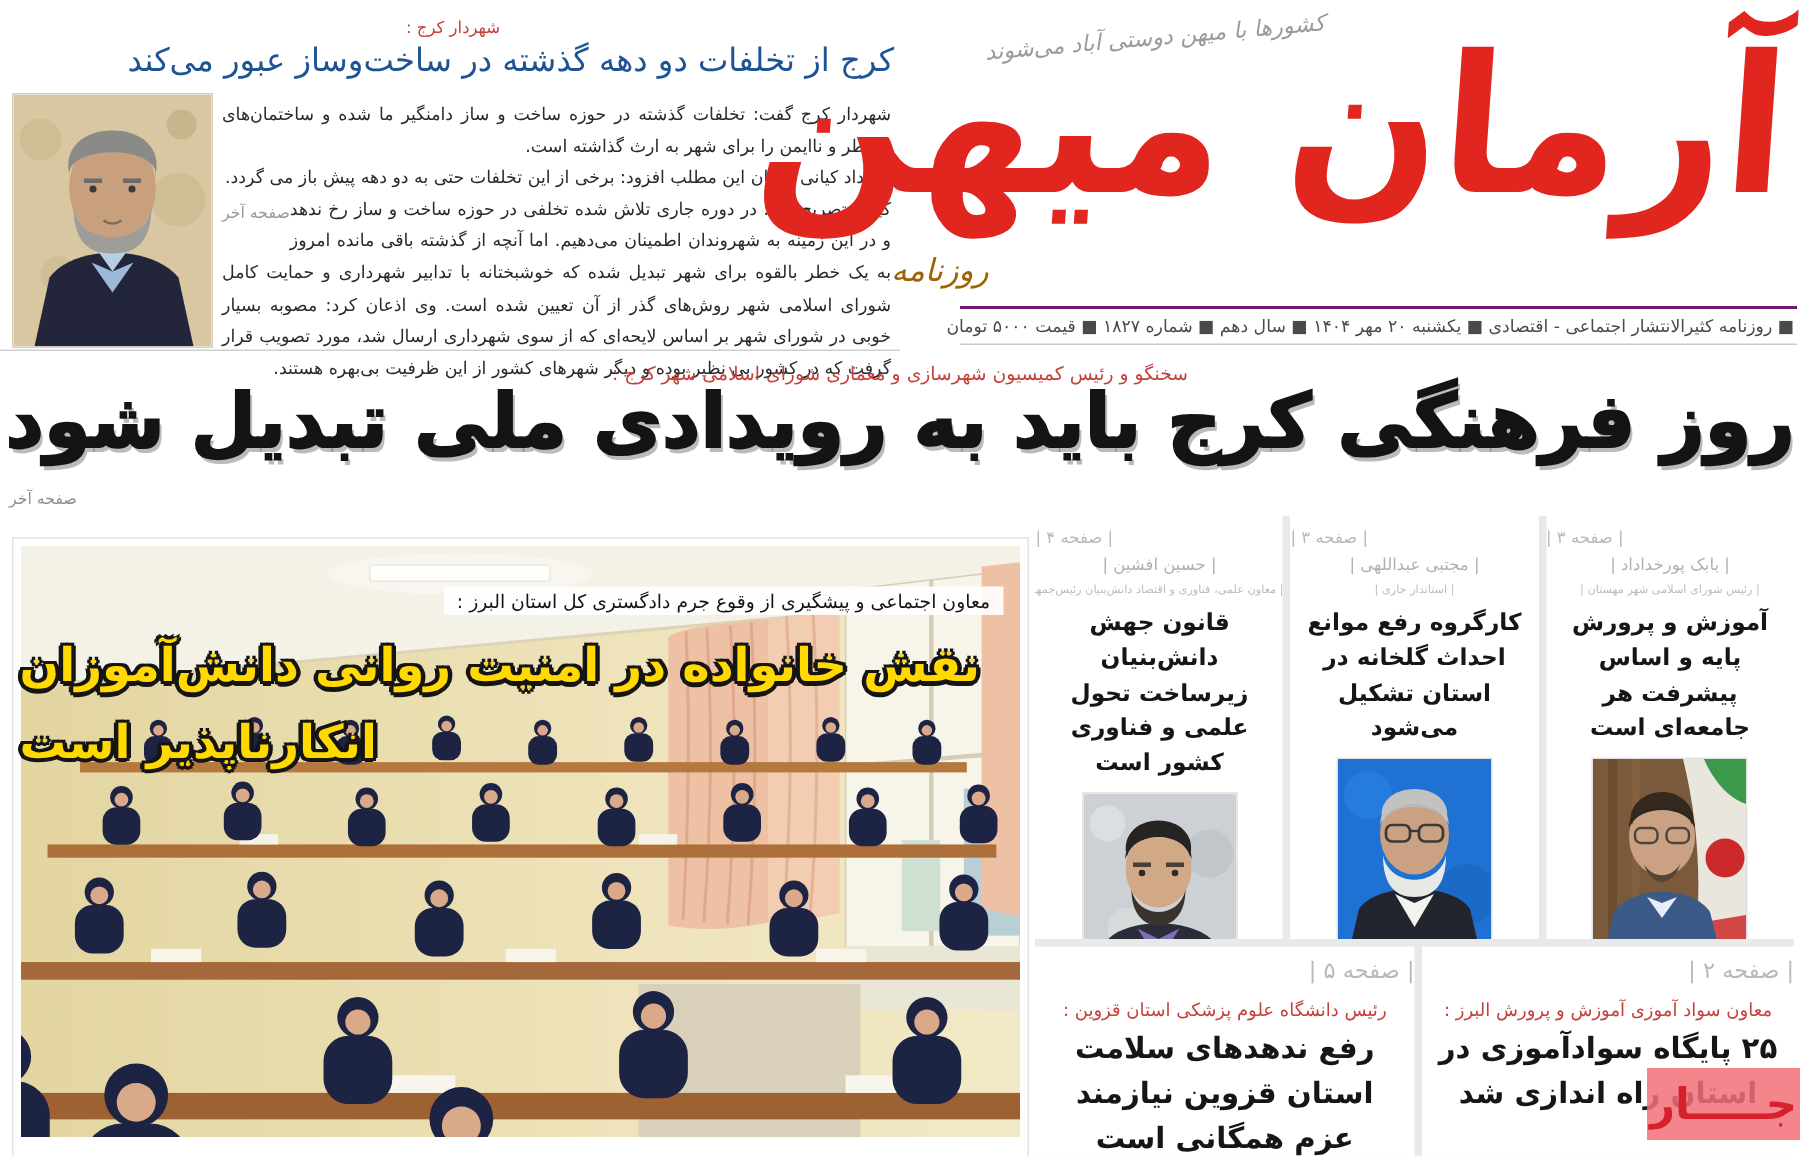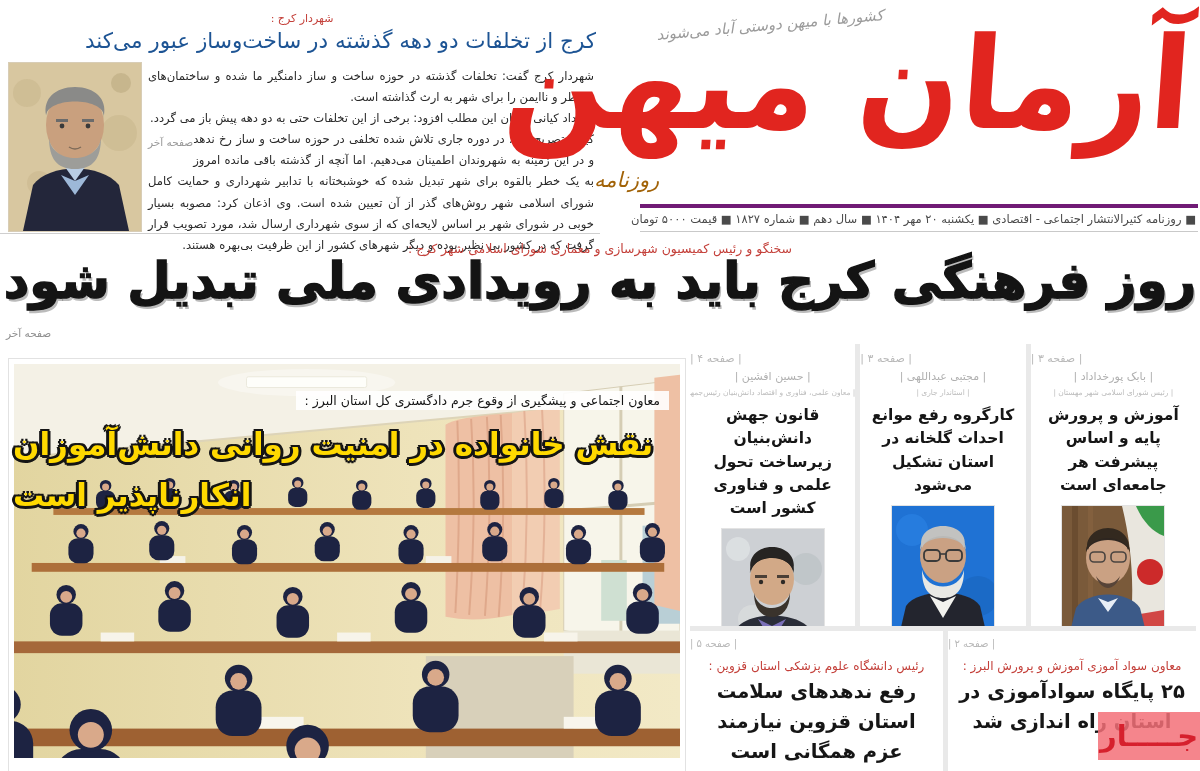--- a/index.html
+++ b/index.html
@@ -15,21 +15,21 @@
   .lead-body { position:absolute; right:2px; top:60px; width:446px; font-size:11.6px; line-height:1.82; color:#2a2a2a; text-align:justify; }
   .lead-body p { margin:0; }
   .lead-pageref { float:left; color:#9a9a9a; font-size:10.5px; margin-top:4px; }
   .top-divider { position:absolute; left:0; top:233px; width:600px; border-top:1px solid #cfcfcf; }
 
   
   .masthead { position:absolute; left:594px; top:0; width:606px; height:233px; }
   .masthead-slogan { position:absolute; left:26px; top:16px; width:300px; color:#9b9b9b; font-size:15px; font-style:italic; transform:rotate(-5deg); text-align:center; }
   .masthead-title { position:absolute; right:2px; top:-8px; color:#e1251f; font-size:118px; font-weight:bold; line-height:1.45; transform:skewX(-4deg) scale(1.02,1.08); transform-origin:right top; white-space:nowrap; }
   .masthead-word { position:absolute; left:0px; top:168px; color:#a16207; font-size:21px; font-style:italic; }
-  .masthead-info { position:absolute; left:46px; right:2px; top:204px; border-top:4px solid #701a75; border-bottom:1px solid #c9c9c9; padding:4px 2px 5px; font-size:11.5px; color:#4a4a4a; text-align:center; white-space:nowrap; }
+  .masthead-info { position:absolute; left:46px; right:2px; top:204px; border-top:2px solid #701a75; border-bottom:1px solid #c9c9c9; padding:4px 2px 5px; font-size:11.5px; color:#4a4a4a; text-align:center; white-space:nowrap; }
 
   
   .mid-kicker { position:absolute; left:0; top:241px; width:1200px; text-align:center; color:#c4403a; font-size:12.5px; }
   .main-headline { position:absolute; left:0; top:252px; width:1200px; text-align:center; color:#141414; font-weight:bold; font-size:50px; letter-spacing:-1px; -webkit-text-stroke:1.4px #141414; text-shadow:2px 3px 0 rgba(60,60,60,.35); }
   .mid-pageref { position:absolute; left:6px; top:327px; color:#8f8f8f; font-size:10.5px; }
 
   
   .photo-card { position:absolute; left:8px; top:358px; width:678px; height:444px; background:#fff; border:1px solid #e2e2e2; }
   .classroom { position:absolute; inset:5px; overflow:hidden; }
   .photo-kicker { position:absolute; top:32px; right:16px; background:rgba(255,255,255,.9); color:#141414; font-size:12.5px; padding:2px 9px; z-index:3; }
@@ -43,21 +43,21 @@
   .card { background:#fff; flex:1; overflow:hidden; }
   .card-page { font-size:11px; color:#b8b8b8; text-align:left; margin-top:8px; }
   .card-name { font-size:11px; color:#b0b0b0; text-align:center; margin-top:5px; }
   .card-role { font-size:7.5px; color:#bcbcbc; text-align:center; margin-top:5px; white-space:nowrap; }
   .card-headline { font-size:15.5px; font-weight:bold; color:#161616; text-align:center; line-height:1.5; margin:7px 5px 0; }
   .card-photo { width:104px; height:136px; margin:8px auto 0; border:1px solid #e3e3e3; overflow:hidden; }
   .news-row { position:absolute; top:287px; left:0; width:506px; height:140px; display:flex; gap:5px; }
   .ncard { background:#fff; overflow:hidden; }
   .ncard-r { width:248px; }
   .ncard-l { width:253px; }
-  .ncard-page { font-size:10px; color:#b8b8b8; text-align:left; margin-top:7px; }
+  .ncard-page { font-size:15px; color:#b8b8b8; text-align:right; margin-top:7px; }
   .ncard-kicker { font-size:12px; color:#c4403a; text-align:center; margin-top:10px; }
   .ncard-headline { font-size:19.5px; font-weight:bold; color:#161616; text-align:center; line-height:1.55; margin:4px 8px 0; }
 
   
   .watermark { position:absolute; left:1098px; top:712px; width:102px; height:48px; background:rgba(243,112,120,.85); display:flex; align-items:center; justify-content:center; color:#d6202d; font-weight:bold; font-size:29px; z-index:5; overflow:hidden; }
 </style>
 </head>
 <body>
 
 <div class="page">

